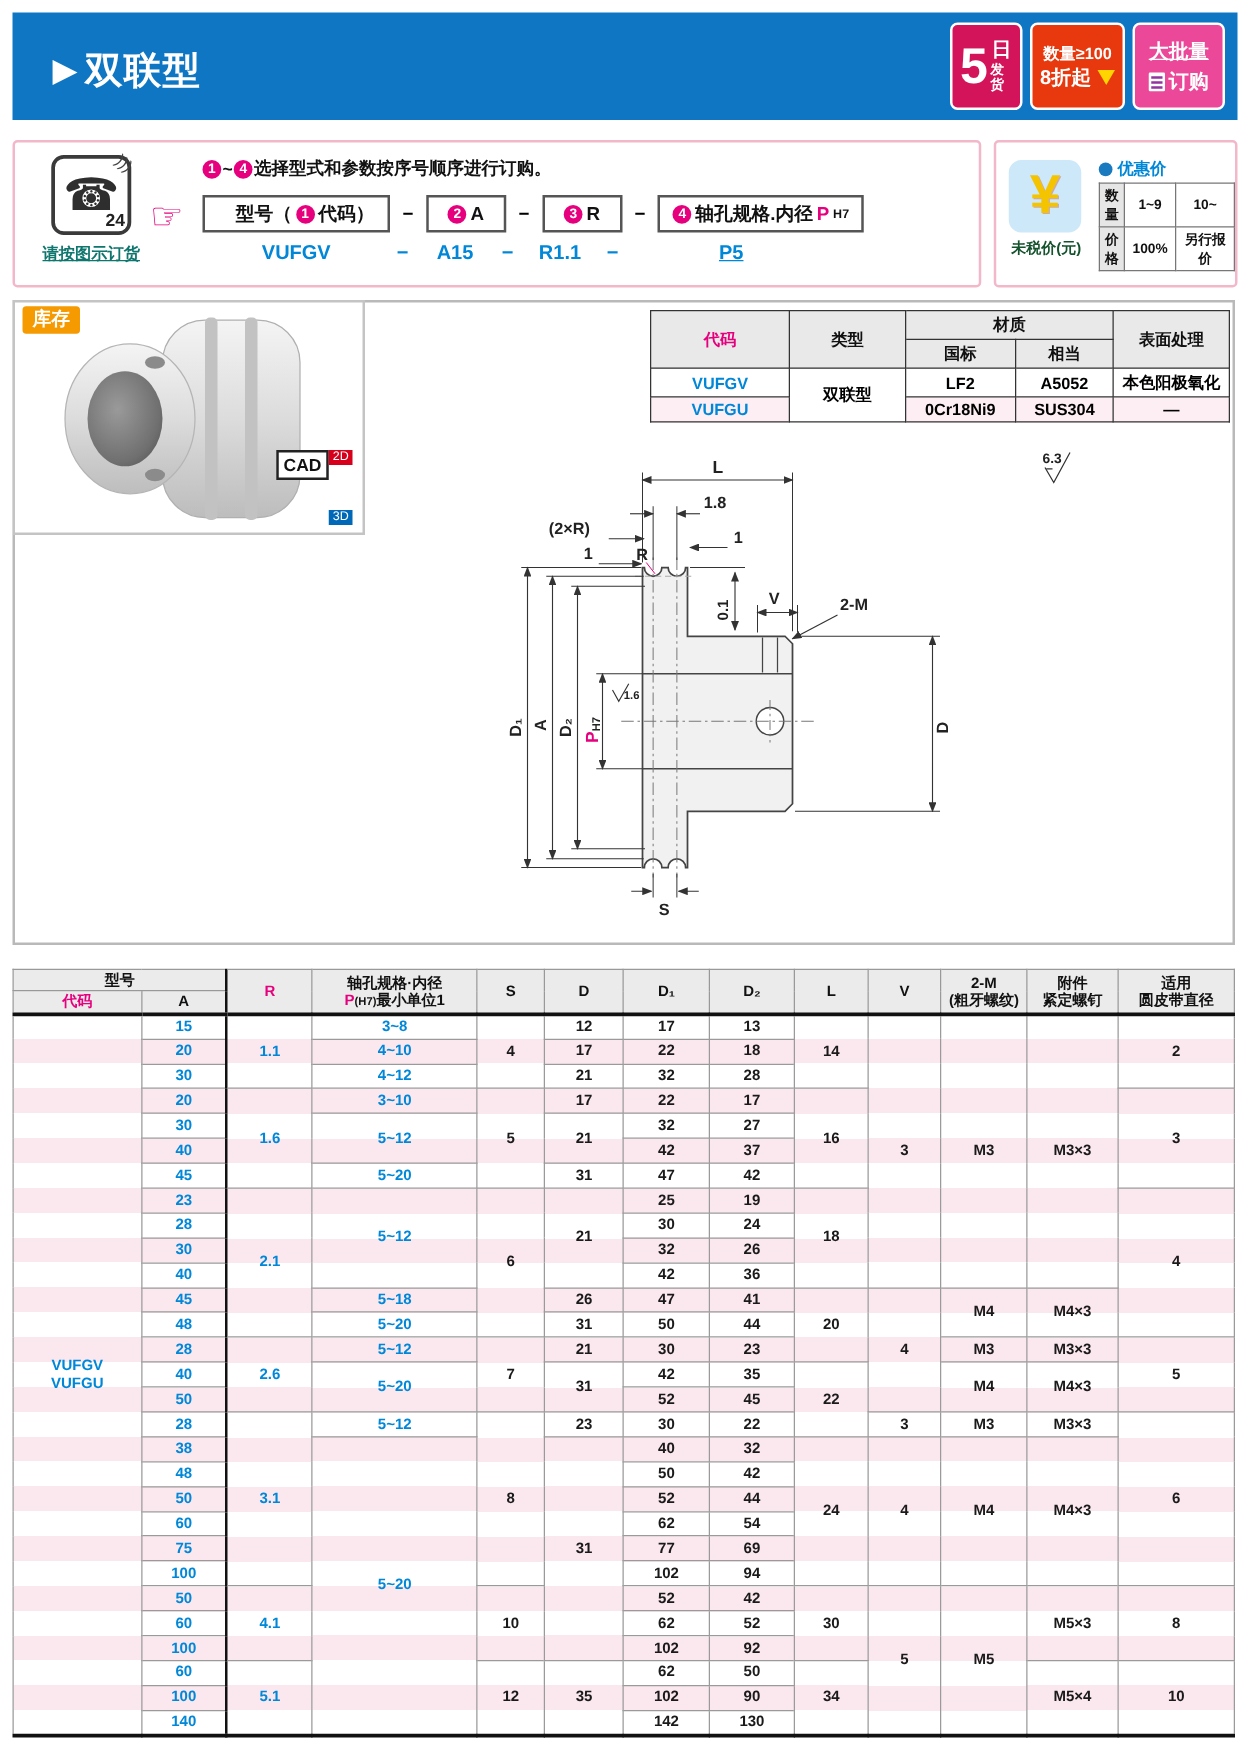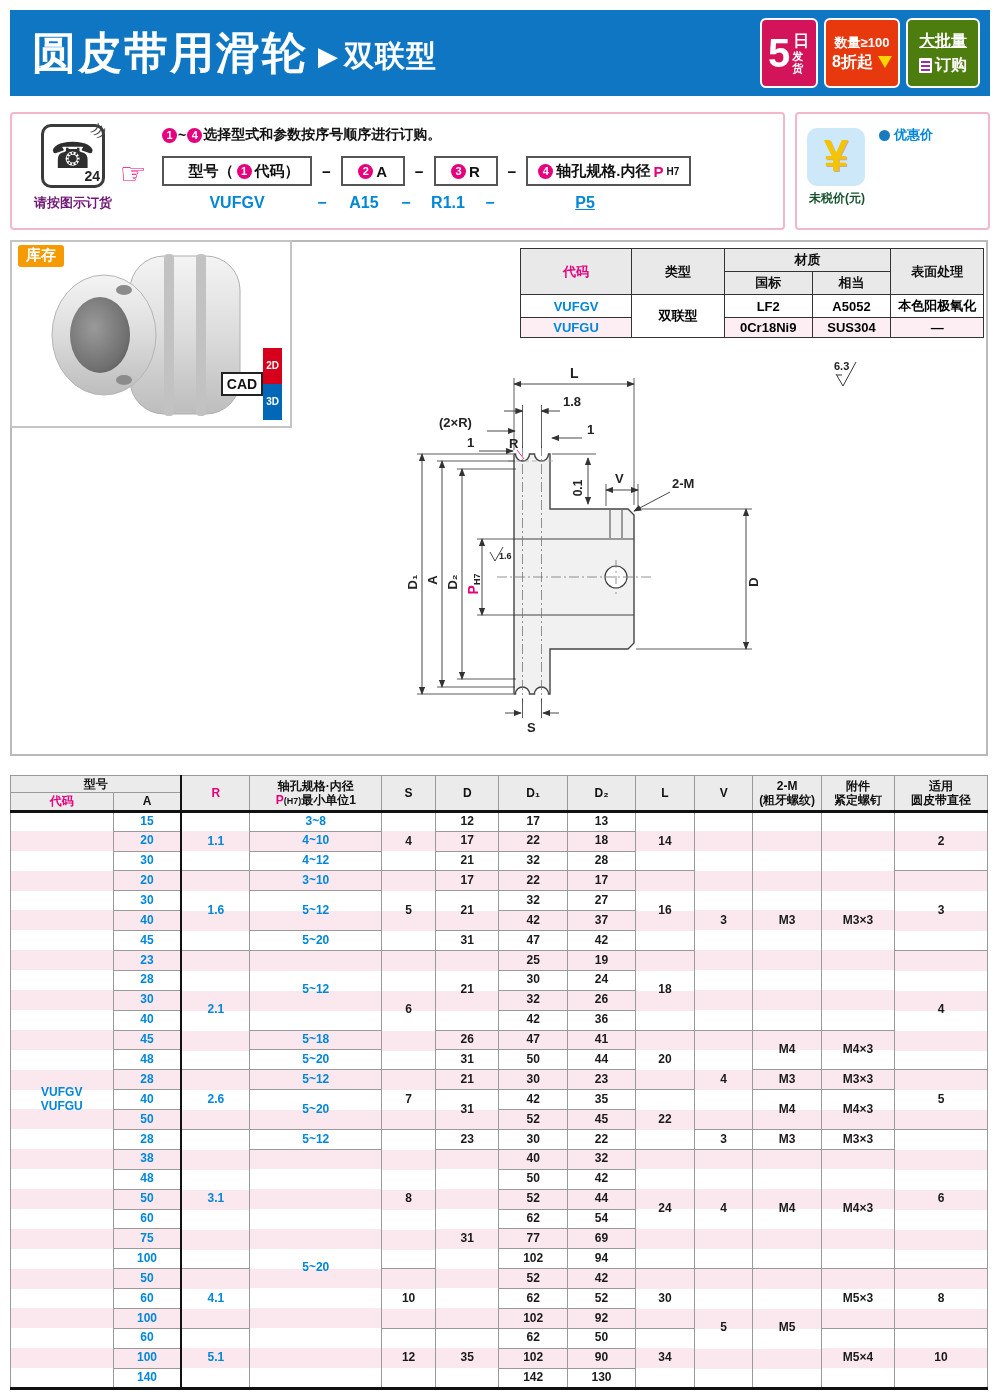--- a/index.html
+++ b/index.html
@@ -15,35 +15,35 @@
   .badge { border:2px solid #fff; border-radius:6px; height:70px; color:#fff; font-weight:bold; padding:4px 6px; display:flex; flex-direction:column; justify-content:center; }
   .badge.b1 { background:#d4145a; flex-direction:row; align-items:center; gap:2px; width:58px; }
   .b1-5 { font-size:40px; line-height:1; }
   .b1-col { display:flex; flex-direction:column; align-items:center; line-height:1.1; }
   .b1-col .day { font-size:16px; } .b1-col .ship { font-size:11px; }
   .badge.b2 { background:#e8380d; width:76px; align-items:center; }
   .b2-top { font-size:13px; white-space:nowrap; }
   .b2-row { display:flex; align-items:center; gap:5px; }
   .b2-bottom { font-size:16px; }
   .dn-arrow { width:0; height:0; border-left:7px solid transparent; border-right:7px solid transparent; border-top:12px solid #ffd400; }
-  .badge.b3 { background:#4d7c0f; width:74px; align-items:center;justify-content:center; }
+  .badge.b3 { background:#ec4899; width:74px; align-items:center;justify-content:center; }
   .b3-top { font-size:16px; text-decoration:underline; }
   .b3-row { display:flex; align-items:center; gap:3px; margin-top:3px; }
   .doc-ico { width:13px; height:15px; background:#fff; position:relative; border-radius:1px; }
   .doc-ico:after { content:""; position:absolute; left:2px; top:3px; width:9px; height:2px; background:#9333a0; box-shadow:0 4px 0 #9333a0, 0 8px 0 #9333a0; }
   .b3-bottom { font-size:16px; }
 
   
   .order-box { left:10px; top:112px; width:775px; height:118px; border:2px solid #f3b7ca; border-radius:4px; background:#fff; }
   .phone-wrap { position:absolute; left:22px; top:10px; width:78px; text-align:center; }
   .phone-frame { width:64px; height:64px; border:3px solid #3a3a3a; border-radius:10px; margin:0 auto; position:relative; }
   .phone-glyph { font-size:36px; color:#2e2e2e; line-height:58px; }
   .phone-24 { position:absolute; right:2px; bottom:2px; font-size:14px; font-weight:bold; color:#222; background:#fff; line-height:1; }
   .phone-waves { position:absolute; right:-4px; top:-4px; font-size:13px; color:#444; transform:rotate(40deg); }
-  .phone-caption { font-size:13px; font-weight:bold; margin-top:6px; color:#701a75; white-space:nowrap; }
+  .phone-caption { font-size:13px; font-weight:bold; margin-top:6px; color:#0f766e; white-space:nowrap;text-decoration:underline; }
   .finger { position:absolute; left:108px; top:42px; color:#e6007e; font-size:30px; }
   .order-main { position:absolute; left:150px; top:12px; }
   .order-instr { font-size:14px; font-weight:bold; color:#111; display:flex; align-items:center; gap:1px; }
   .cnum { display:inline-flex; width:15px; height:15px; border-radius:50%; background:#e6007e; color:#fff; font-size:11px; font-weight:bold; align-items:center; justify-content:center; flex:0 0 auto; }
   .order-row { display:flex; align-items:center; gap:10px; margin-top:12px; }
   .obox { border:2px solid #555; background:#fff; height:30px; display:flex; align-items:center; gap:3px; padding:0 10px; font-size:15px; font-weight:bold; color:#111; white-space:nowrap; }
   .odash { font-size:15px; font-weight:bold; }
   .p-mag { color:#e6007e; } .sub-h7 { font-size:10px; }
   .ex-row { display:flex; margin-top:8px; font-size:16px; font-weight:bold; color:#0087d8; }
   .ex-row span { text-align:center; }
@@ -59,21 +59,21 @@
   .price-table td { border:1px solid #777; font-size:11px; font-weight:bold; padding:2px 4px; text-align:center; color:#111; }
   .price-table td.hd { background:#e6e6e6; }
 
   
   .main-box { left:10px; top:240px; width:978px; height:516px; border:2px solid #b9b9b9; background:#fff; }
   .photo-box { position:absolute; left:-2px; top:-2px; width:282px; height:188px; border:2px solid #c4c4c4; background:#fff; }
   .stock { position:absolute; left:6px; top:3px; background:#f59a00; color:#fff; font-weight:bold; font-size:15px; padding:1px 8px 2px; border-radius:3px; z-index:3; }
   .cad { position:absolute; right:8px; bottom:6px; display:flex; align-items:center; }
   .cad-word { border:2px solid #222; color:#111; font-weight:bold; font-size:14px; padding:2px 4px; background:#fff; }
   .cad-col { display:flex; flex-direction:column; }
-  .cad-col span { font-size:10px; font-weight:bold; color:#fff; padding:12px 3px; line-height:12px; }
+  .cad-col span { font-size:10px; font-weight:normal; color:#fff; padding:0 3px; line-height:12px;margin-top:36px; }
   .cad-2d { background:#d6001c; } .cad-3d { background:#0068b7; }
 
   .mat-table { position:absolute; left:508px; top:6px; border-collapse:collapse; width:464px; }
   .mat-table th, .mat-table td { border:1px solid #333; font-size:13px; font-weight:bold; text-align:center; padding:2px 3px; }
   .mat-table th { background:#e9e9e9; color:#111; }
   .mat-table th.mag { color:#e6007e; }
   .mat-table td.blue { color:#0087d8; }
   .mat-table tr.pink td { background:#fdeef4; }
 
   
@@ -91,21 +91,20 @@
   .c-code { font-size:13px; }
 
   
   .drawing { position:absolute; left:372px; top:112px; }
   svg text { font-weight:bold; fill:#222; font-family:"Liberation Sans","DejaVu Sans",sans-serif; }
 </style>
 </head>
 <body>
 
 <div class="abs banner">
-  <span class="title">圆皮带用滑轮</span>
   <span class="arrow">▶</span>
   <span class="subtitle">双联型</span>
   <div class="badges">
     <div class="badge b1">
       <span class="b1-5">5</span>
       <span class="b1-col">
         <span class="day">日</span>
         <span class="ship">发货</span>
       </span>
     </div>
@@ -179,20 +178,34 @@
   </div>
 </div>
 
 <div class="abs price-box">
   <div class="yen-tile"><span>¥</span></div>
   <div class="untaxed">未税价(元)</div>
   <div class="deal">
     <span class="bluedot"></span>
     <span>优惠价</span>
   </div>
+  <table class="price-table">
+    <tbody>
+        <tr>
+      <td class="hd">数量</td>
+      <td style="width:44px;">1~9</td>
+      <td style="width:60px;">10~</td>
+    </tr>
+    <tr>
+      <td class="hd">价格</td>
+      <td>100%</td>
+      <td>另行报价</td>
+    </tr>
+  </tbody>
+    </table>
 </div>
 
 <div class="abs main-box">
 
   <div class="photo-box">
     <div class="stock">库存</div>
     <svg width="278" height="184" viewBox="0 0 278 184">
       <defs>
         <linearGradient id="met" x1="0" y1="0" x2="0" y2="1">
           <stop offset="0" stop-color="#f4f4f4"></stop>

